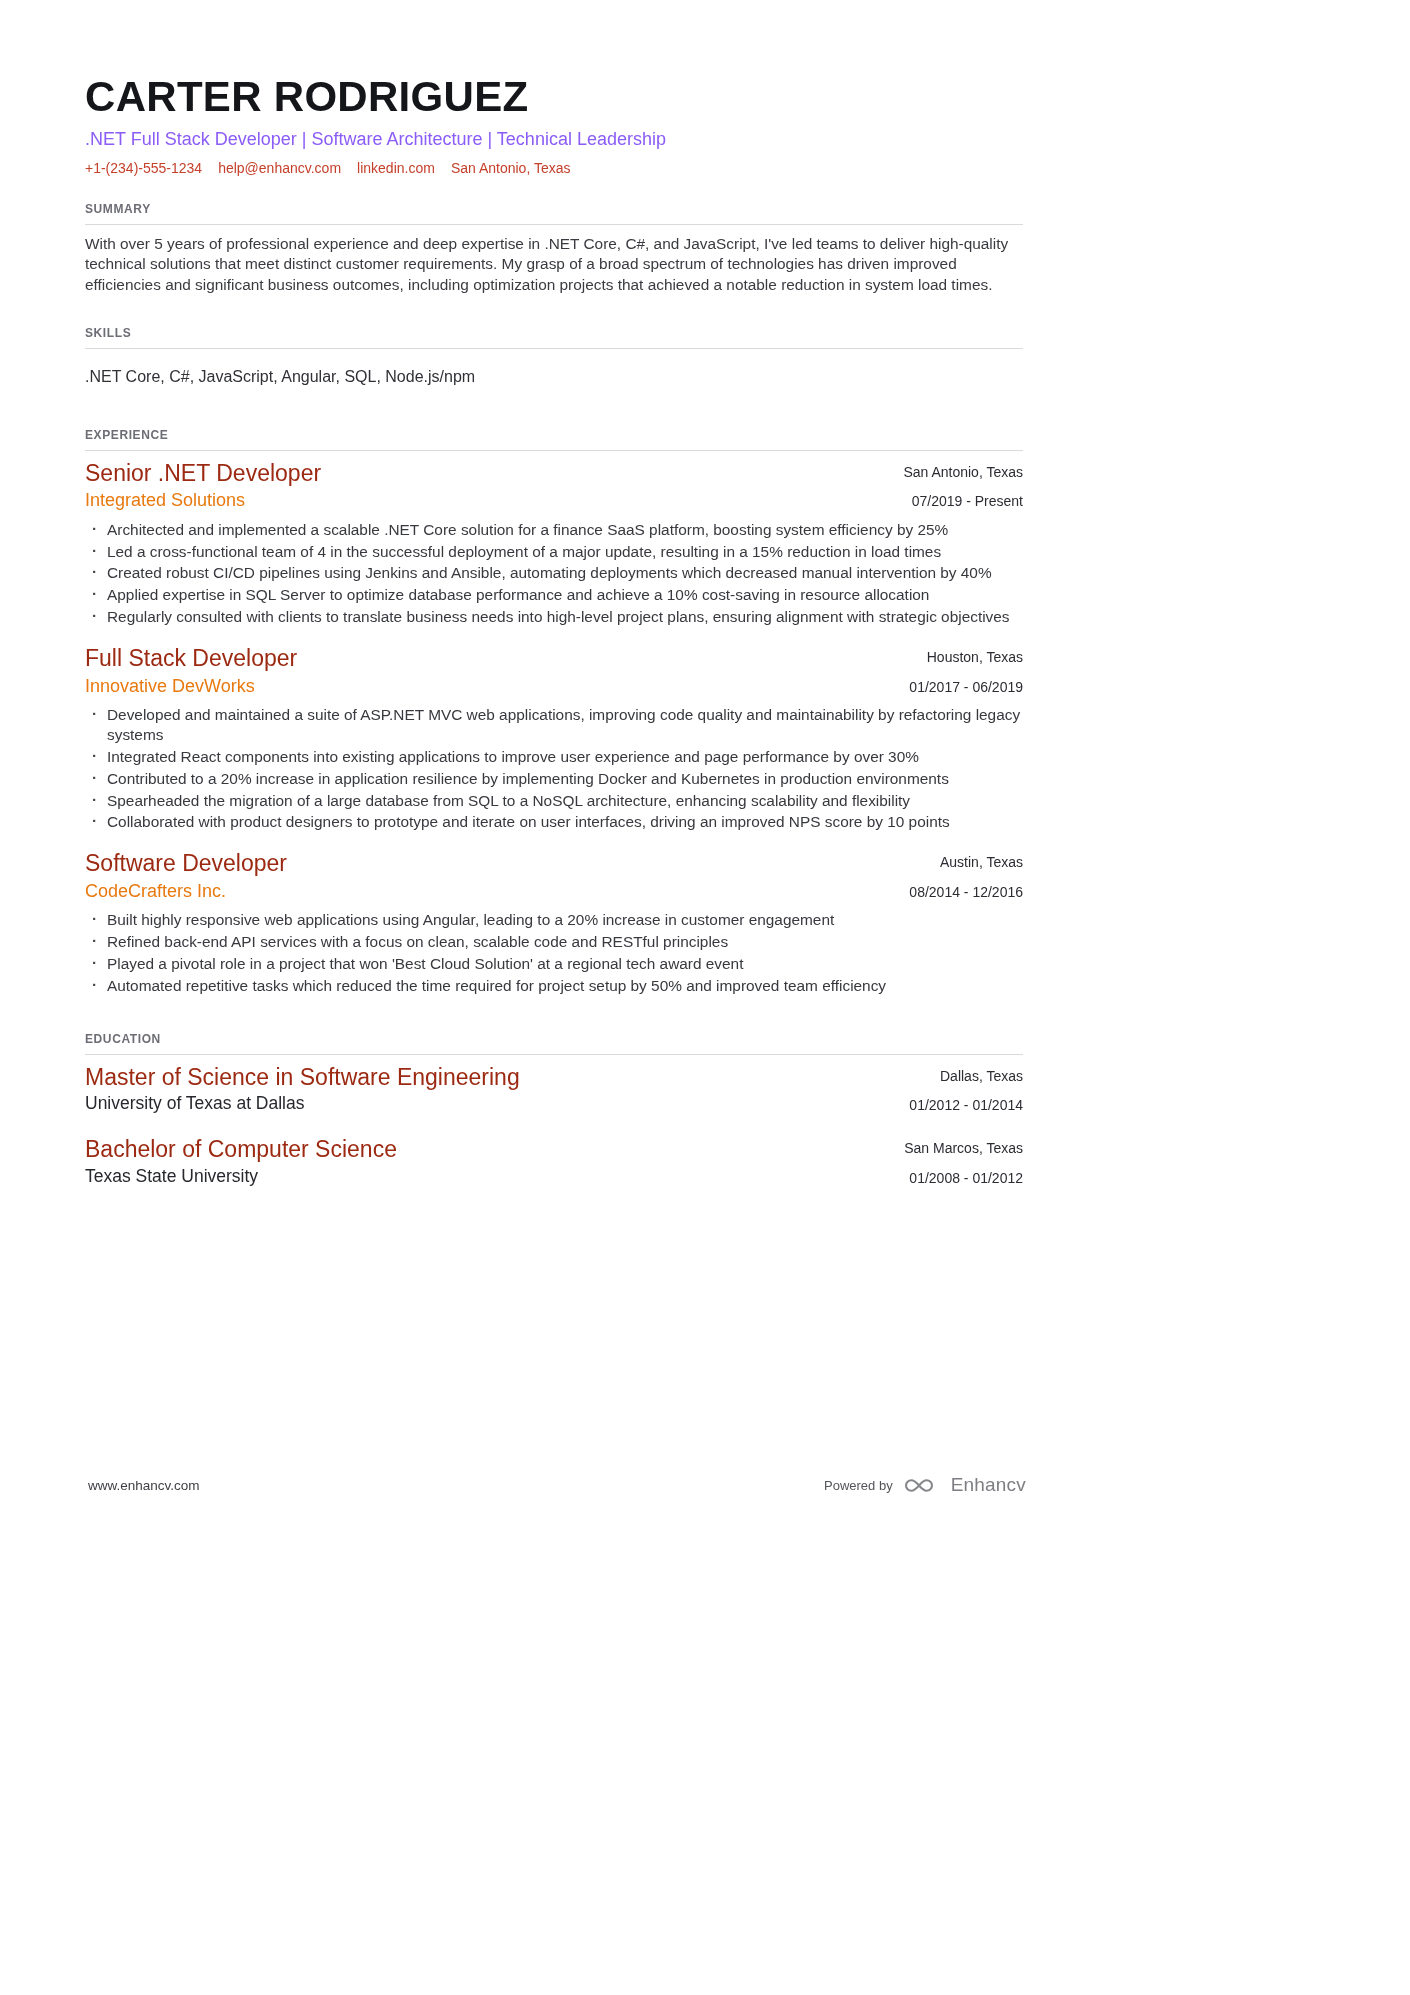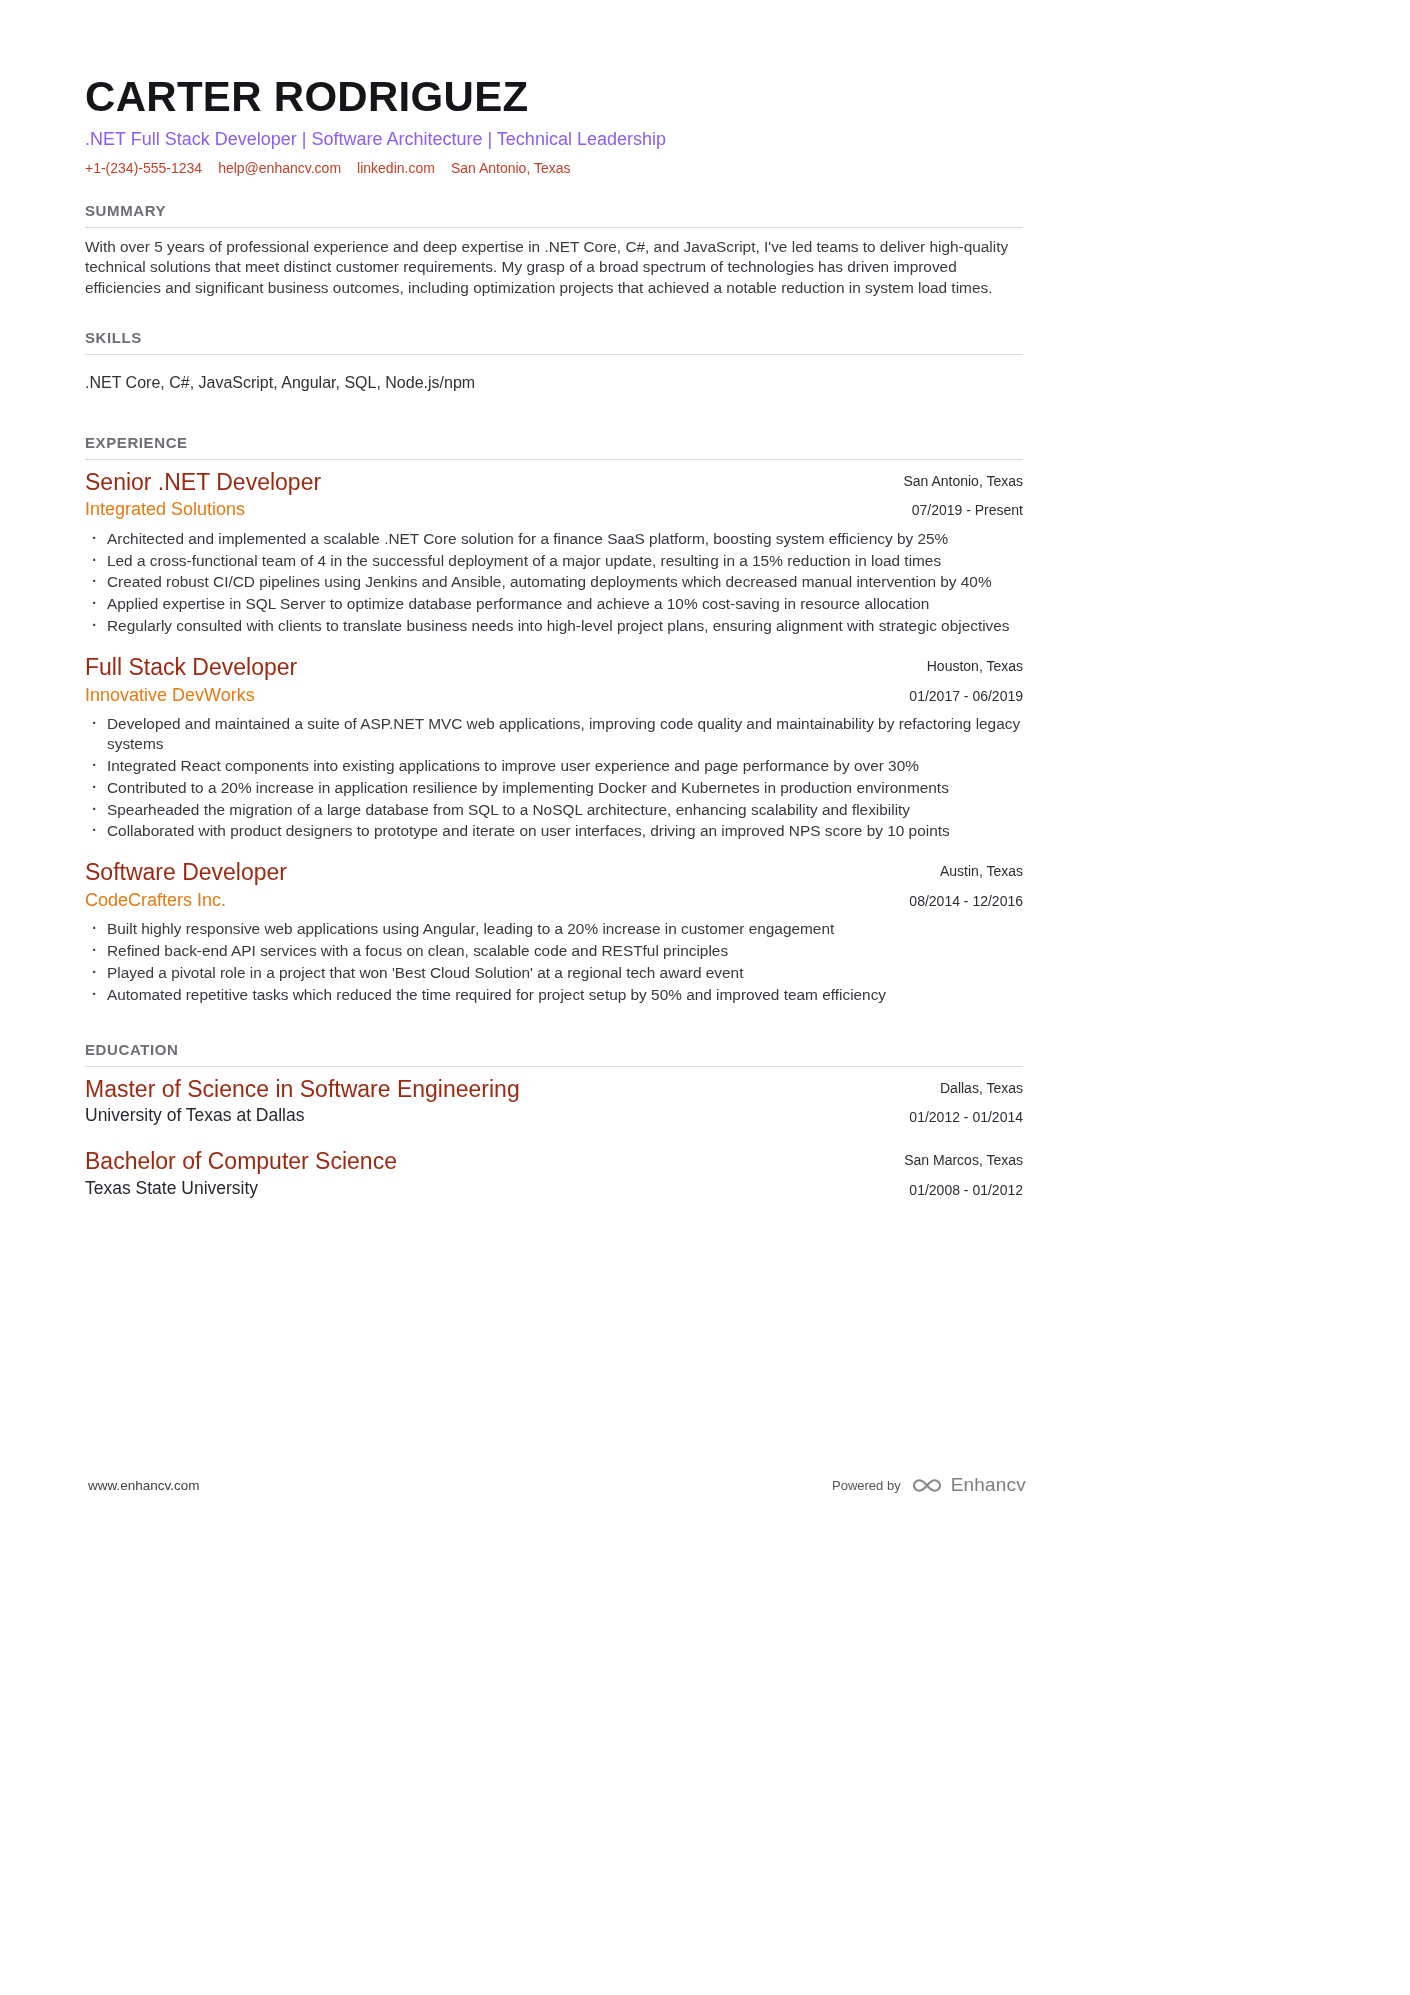--- a/index.html
+++ b/index.html
@@ -13,21 +13,21 @@
   .page { position:absolute; top:0; left:85px; width:938px; }
 
   
   .name { margin-top:74px; font-size:42px; line-height:1.1; font-weight:700; color:#15161a; letter-spacing:0.3px; }
   .headline { margin-top:8px; font-size:18px; line-height:1.25; font-weight:400; color:#8b5cf6; }
   .contacts { margin-top:9px; display:flex; align-items:center; gap:16px; font-size:14px; }
   .contact { color:#c5402a; text-decoration:none; cursor:pointer; }
 
   
   .sec-head {
-    font-size:15px; font-weight:700; color:#6d6e75; letter-spacing:0.6px;
+    font-size:12px; font-weight:700; color:#6d6e75; letter-spacing:0.6px;
     padding-bottom:8px; border-bottom:1px solid #d9dadc;
   }
   .sec-summary { margin-top:26px; }
   .sec-skills  { margin-top:30px; }
   .sec-exp     { margin-top:42px; }
   .sec-edu     { margin-top:36px; }
 
   .summary-text { margin-top:9px; font-size:15.4px; line-height:1.34; color:#3a3b40; }
   .skills-text  { margin-top:19px; font-size:16px; color:#303136; }
 
@@ -53,21 +53,21 @@
   .edu + .edu { margin-top:21px; }
 
   
   .footer {
     position:absolute; top:1474px; left:88px; width:938px;
     display:flex; justify-content:space-between; align-items:center;
   }
   .site { font-size:13.5px; color:#3f4045; }
   .powered { display:flex; align-items:center; gap:10px; cursor:pointer; }
   .powered-label { font-size:13px; color:#54555a; }
-  .brand { display:flex; align-items:center; gap:8px; color:#85868a; }
+  .brand { display:flex; align-items:center; gap:16px; color:#85868a; }
   .brand-name { font-size:19px; color:#7d7e83; letter-spacing:0.2px; }
   .logo { display:block; }
 </style>
 </head>
 <body>
 
 <div class="page">
 
   <header>
     <h1 class="name">CARTER RODRIGUEZ</h1>

